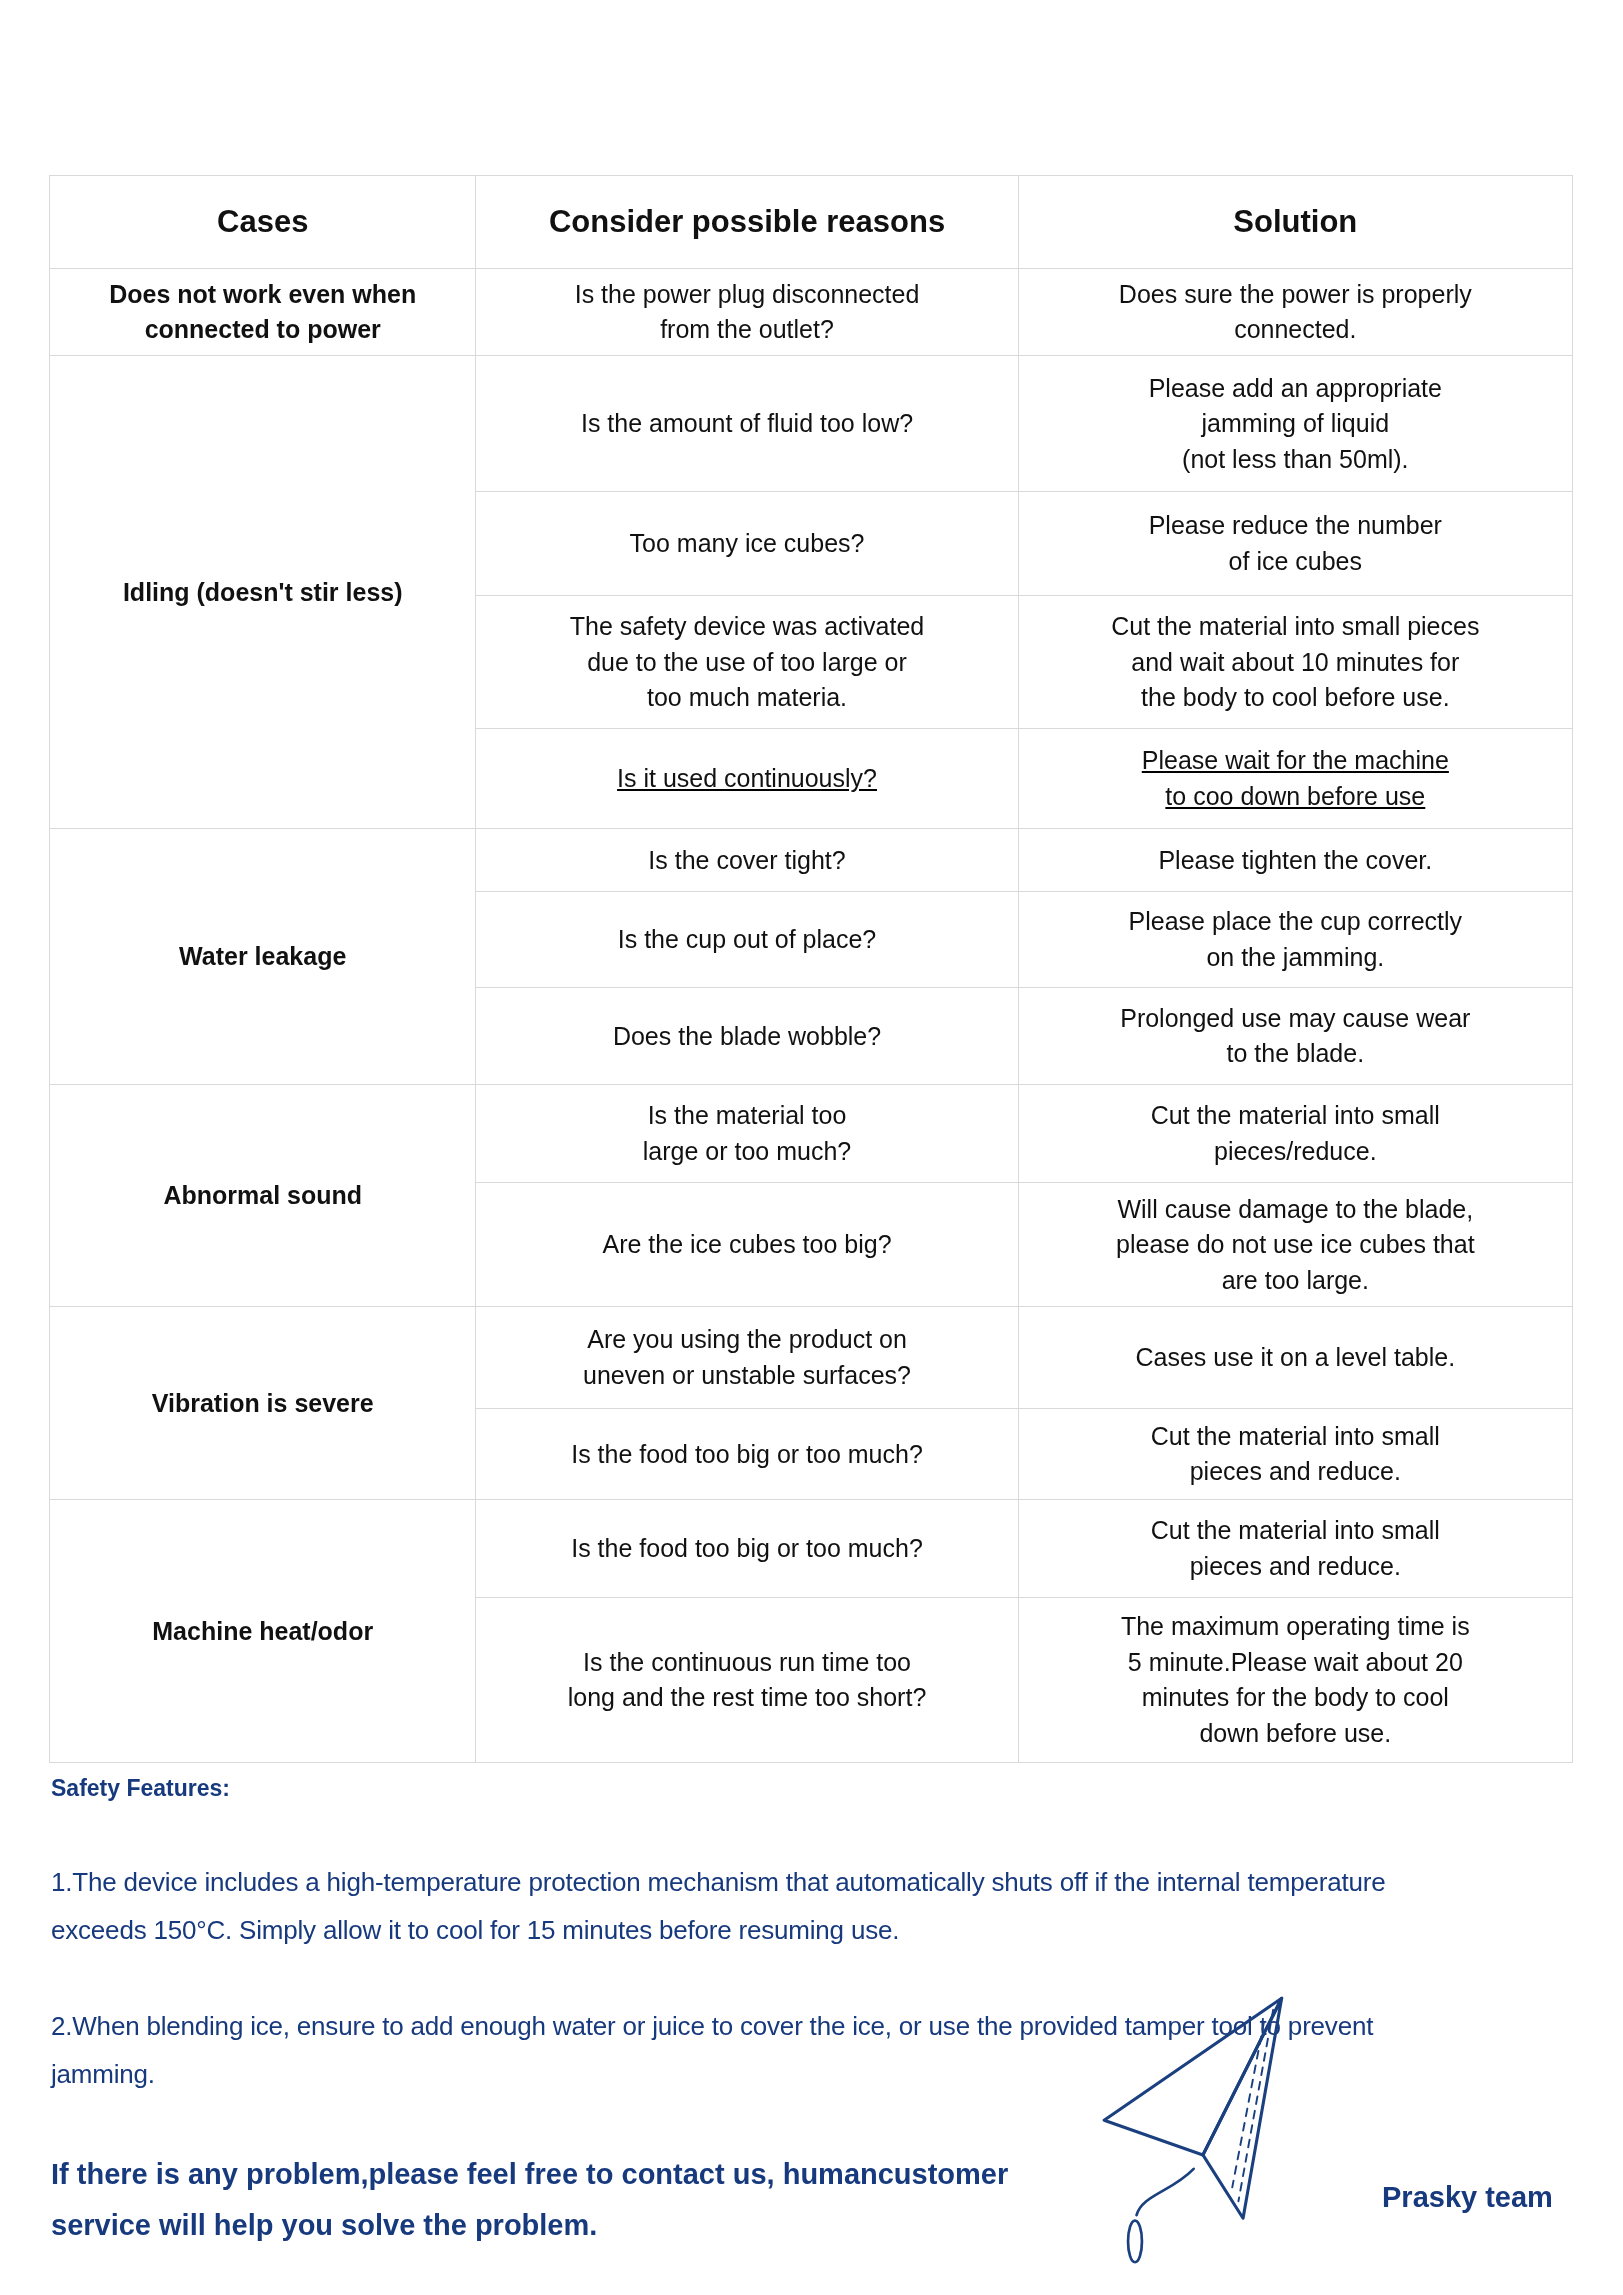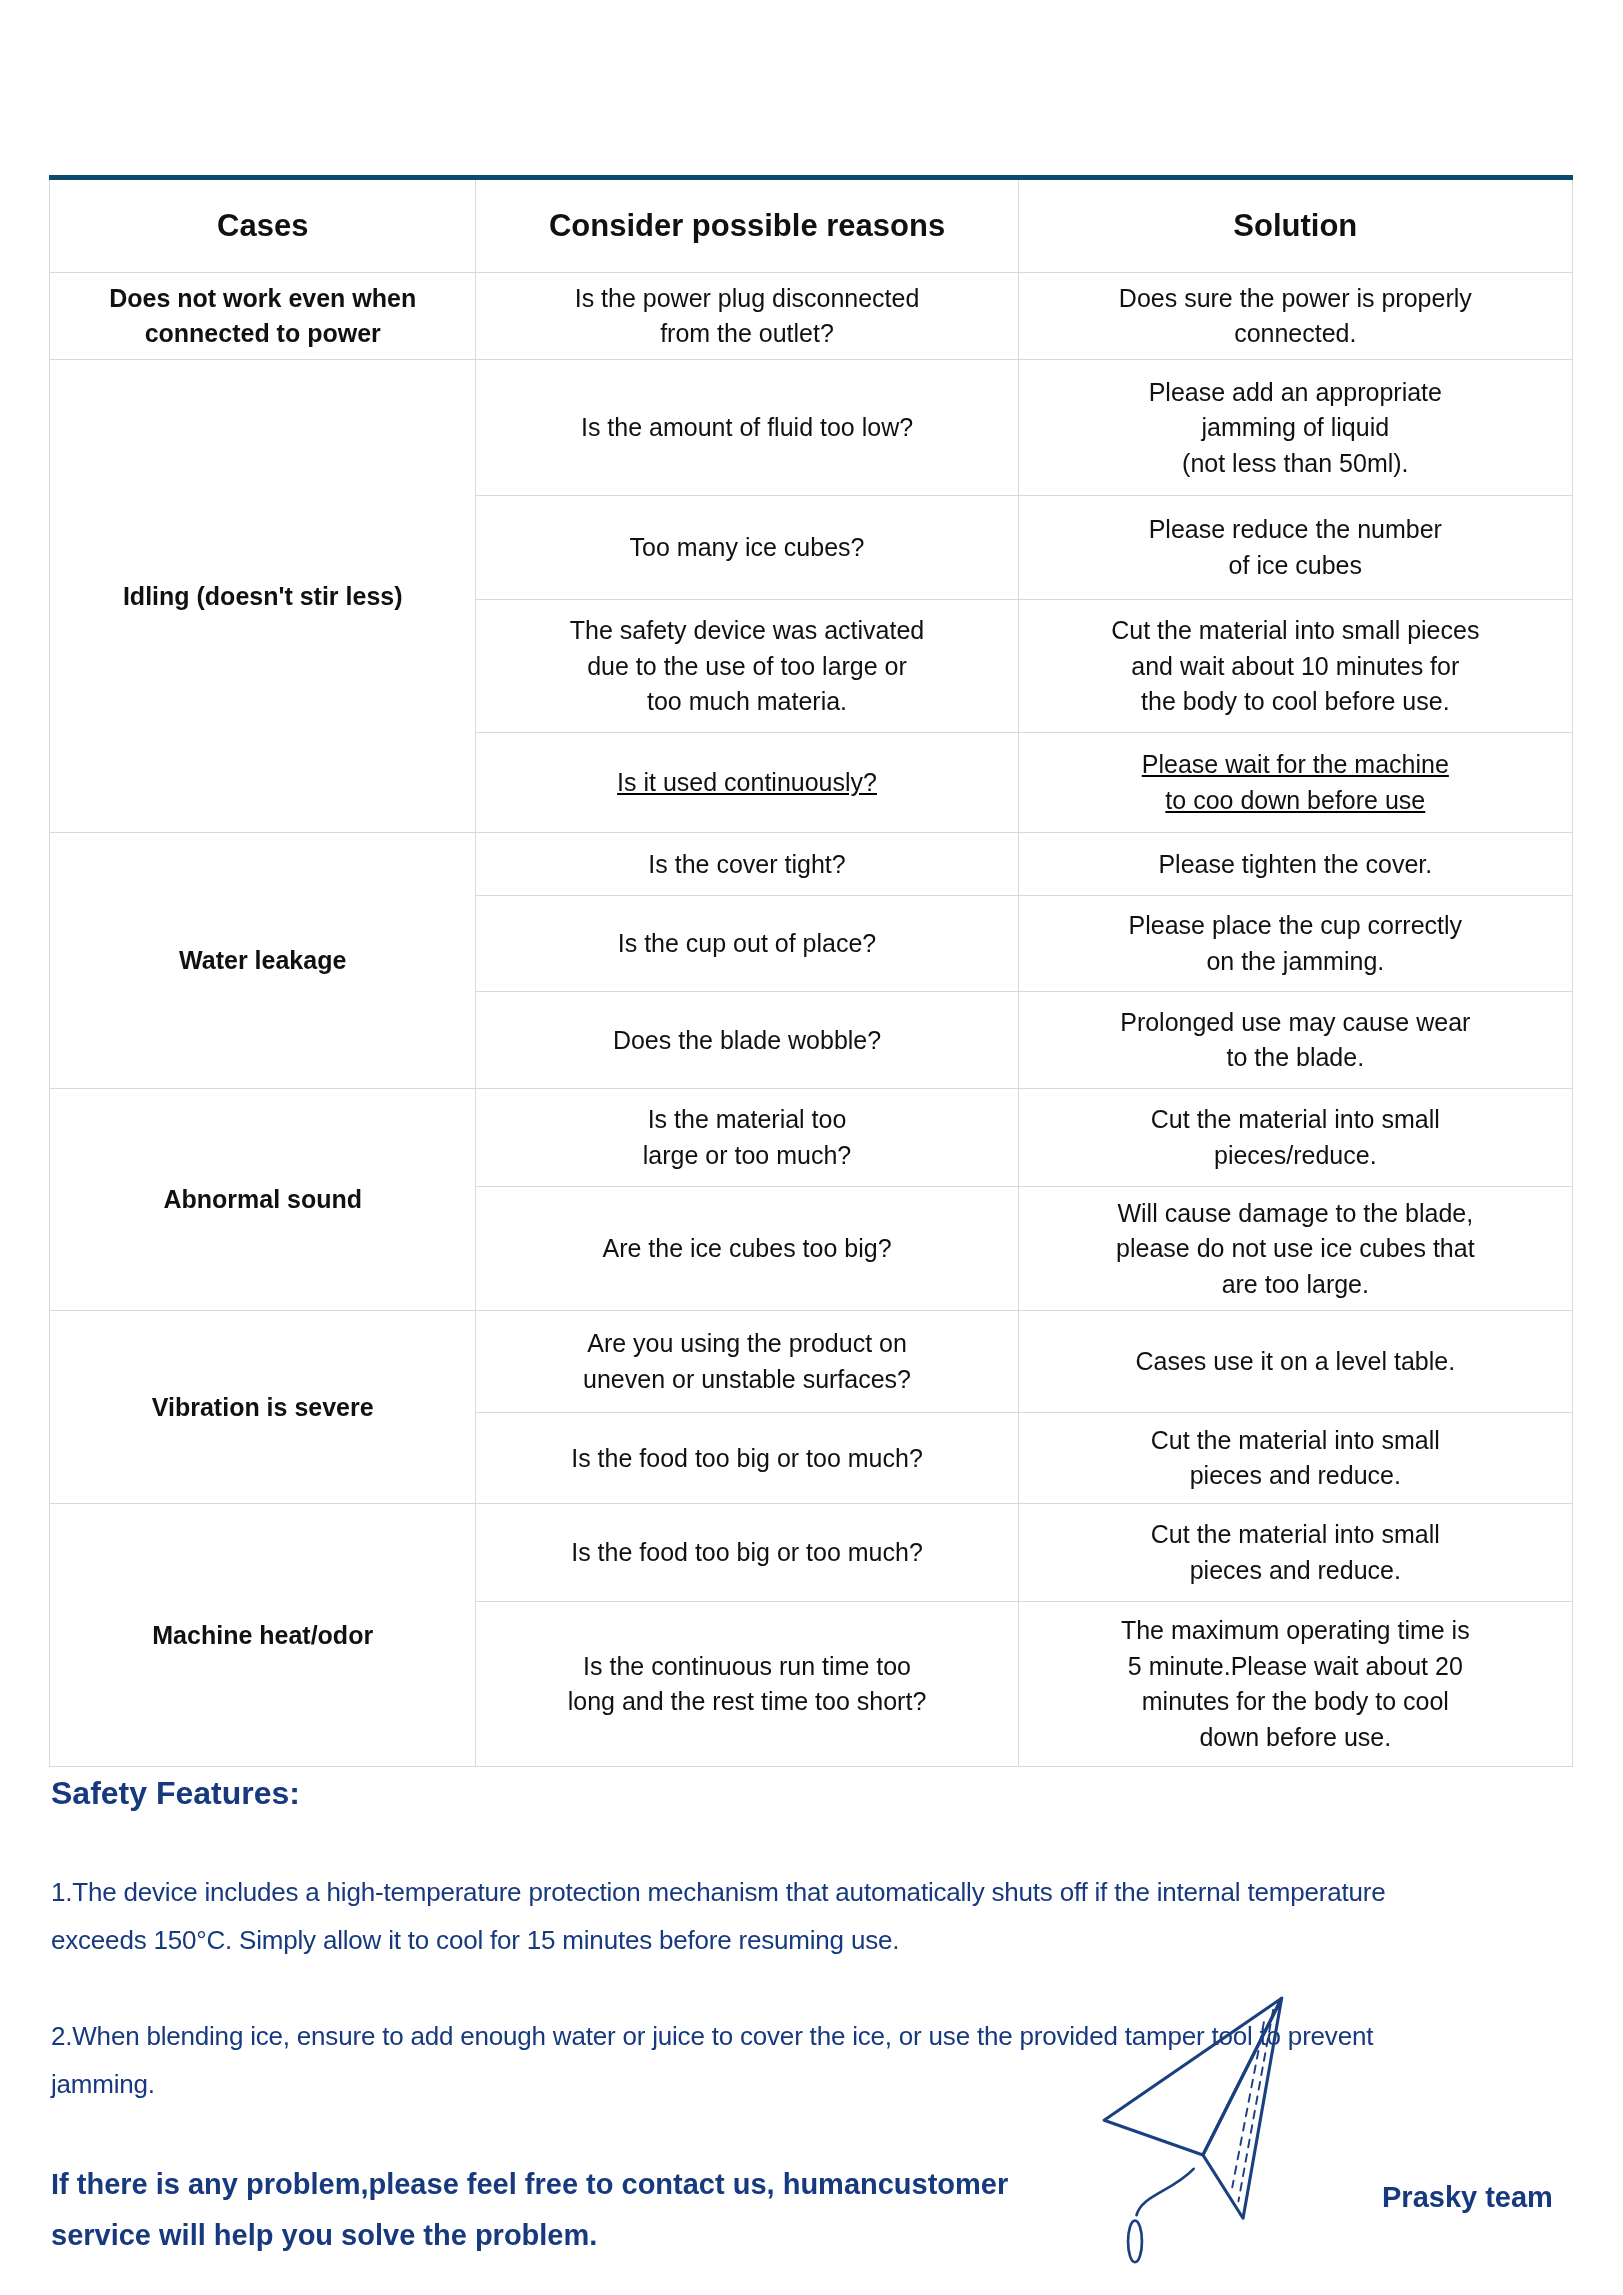--- a/index.html
+++ b/index.html
@@ -4,31 +4,31 @@
 <style>
   html,body{margin:0;padding:0;background:#ffffff;}
   body{font-family:"Liberation Sans", sans-serif; color:#000;}
   .page{position:relative;width:1623px;height:2295px;background:#fff;overflow:hidden;}
 
   .title{margin:0;padding-top:46px;text-align:center;
          font-size:71px;font-weight:bold;color:var(--navy,#17397d);letter-spacing:0.8px;}
 
   .tbl-wrap{position:absolute;left:49px;top:175px;width:1524px;}
   table.problems{border-collapse:collapse;width:100%;table-layout:fixed;
-                 border-top:5px solid #0c4a6e;}
+                 border-top:1px solid #0c4a6e;}
   table.problems th, table.problems td{
      border:1.5px solid var(--border,#d9d9d9);
      text-align:center;vertical-align:middle;white-space:pre-line;
      padding:6.2px 20px;}
   table.problems th{font-size:31px;font-weight:bold;height:80px;color:#111;}
   table.problems td{font-size:25px;line-height:1.42;color:#111;}
   td.case-cell{font-weight:bold;font-size:25.5px;}
 
   .safety{position:absolute;left:51px;top:1775px;width:1540px;color:var(--navy,#17397d);}
-  .safety-heading{margin:0;font-size:32px;font-weight:bold;}
+  .safety-heading{margin:0;font-size:23px;font-weight:bold;}
   .safety-item{margin:0;margin-top:56px;font-size:26px;line-height:1.85;
                white-space:pre-line;letter-spacing:-0.2px;}
   .safety-item + .safety-item{margin-top:48px;}
   .contact{margin:0;margin-top:51px;font-size:29px;font-weight:bold;line-height:1.75;
            white-space:pre-line;}
 
   .signature{position:absolute;left:1382px;top:2181px;font-size:29px;font-weight:bold;
              color:var(--navy,#17397d);}
   .plane{position:absolute;left:1091px;top:1985px;}
 </style>

